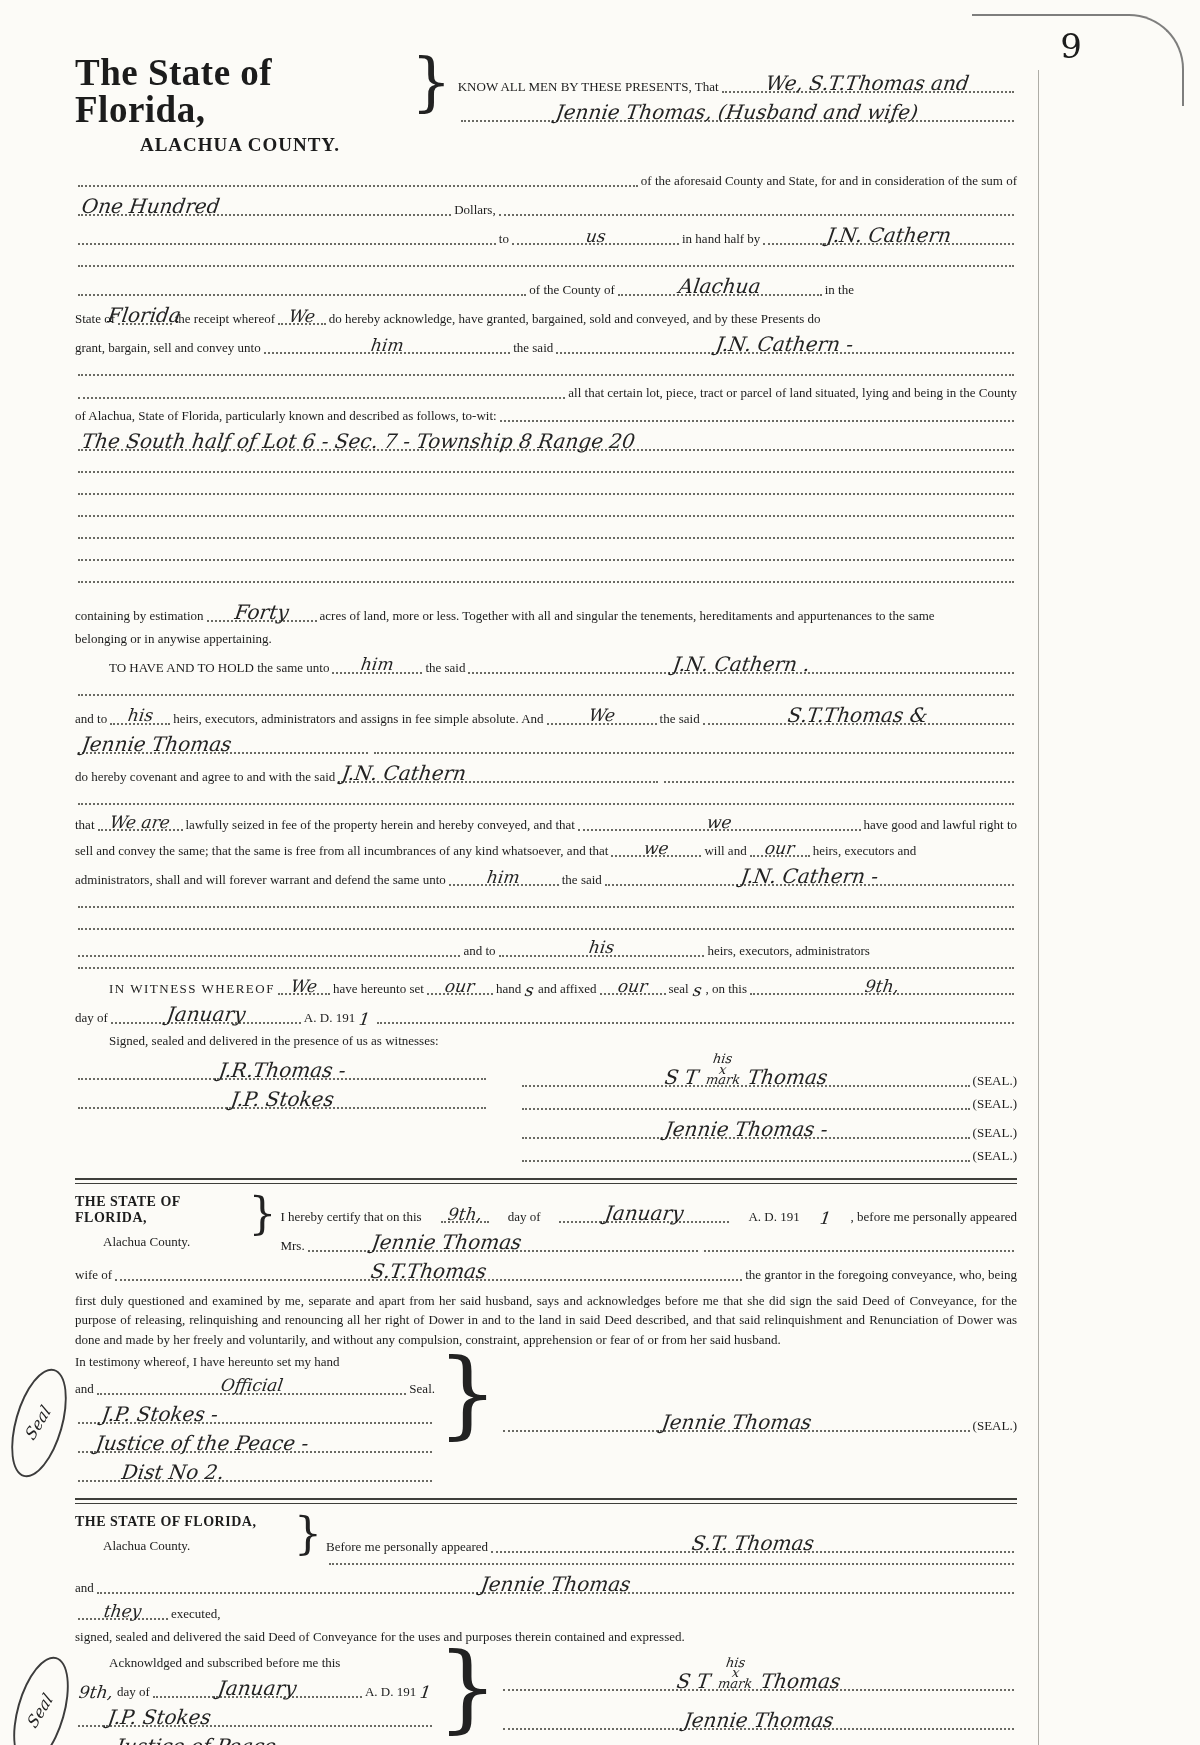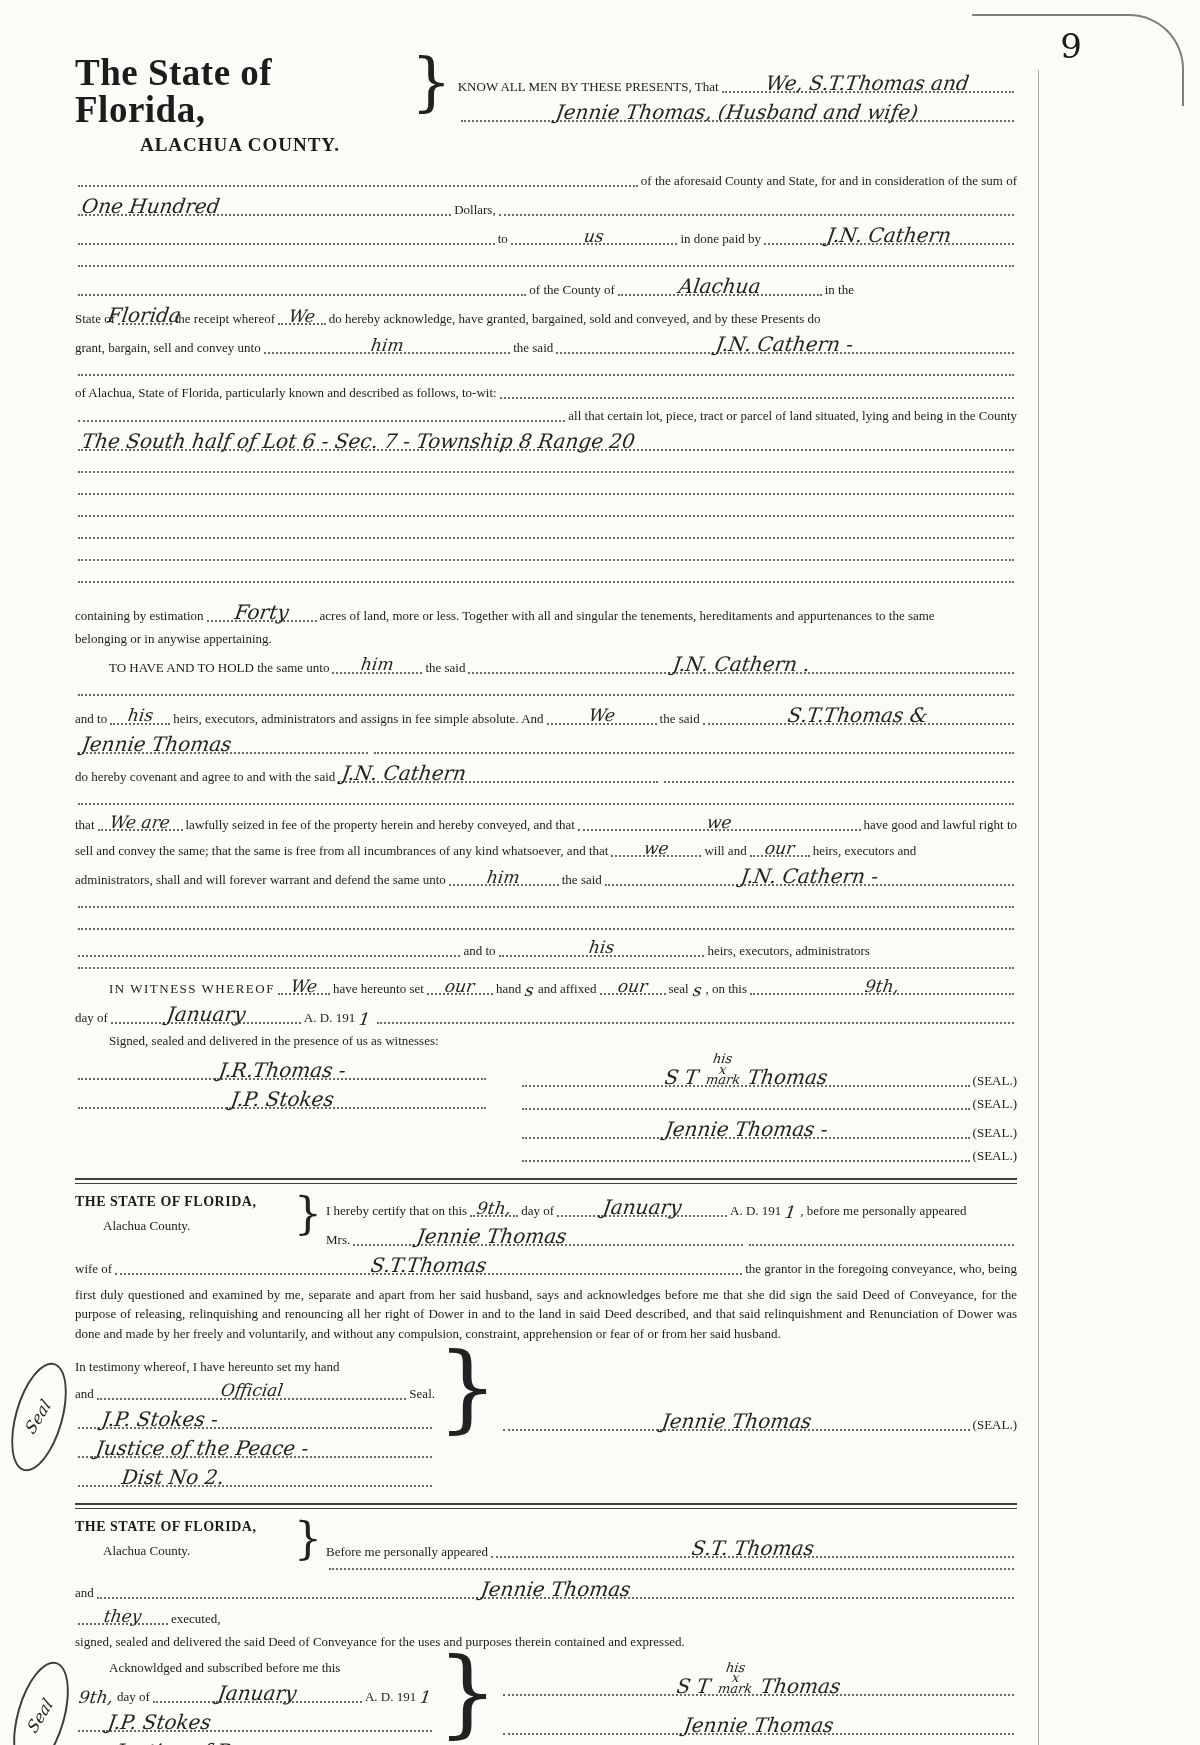--- a/index.html
+++ b/index.html
@@ -116,21 +116,21 @@
         </span>
       <span class="printed">Dollars,</span>
       <span class="fill" style="flex:0.58;"></span>
     </div>
     <div class="line">
       <span class="fill" style="flex:0.5;"></span>
       <span class="printed">to</span>
       <span class="fill" style="flex:0.2;">
           <span class="hw">us</span>
         </span>
-      <span class="printed">in done paid by</span>
+      <span class="printed">in hand half by</span>
       <span class="fill" style="flex:0.3;">
           <span class="hw big">J.N. Cathern</span>
         </span>
     </div>
     <div class="line gap">
         <span class="fill"></span>
       </div>
     <div class="line">
       <span class="fill" style="flex:0.55;"></span>
       <span class="printed">of the County of</span>
@@ -158,26 +158,26 @@
       <span class="printed">the said</span>
       <span class="fill" style="flex:0.65;">
           <span class="hw big">J.N. Cathern -</span>
         </span>
     </div>
     <div class="line gap">
         <span class="fill"></span>
       </div>
 
     <div class="line">
+      <span class="fill"></span>
+      <span class="printed">all that certain lot, piece, tract or parcel of land situated, lying and being in the County</span>
+    </div>
+    <div class="line">
       <span class="printed">of Alachua, State of Florida, particularly known and described as follows, to-wit:</span>
       <span class="fill"></span>
-    </div>
-    <div class="line">
-      <span class="fill"></span>
-      <span class="printed">all that certain lot, piece, tract or parcel of land situated, lying and being in the County</span>
     </div>
     <div class="line">
       <span class="fill left">
           <span class="hw big">The South half of Lot 6 - Sec. 7 - Township 8 Range 20</span>
         </span>
     </div>
     <div class="line gap">
         <span class="fill"></span>
       </div>
     <div class="line gap">
@@ -383,21 +383,21 @@
     <div class="rule"></div>
 
     <div class="rel">
       <div class="cols">
         <div class="state-col">
           <div class="state-name">THE STATE OF FLORIDA,</div>
           <div class="state-county">Alachua County.</div>
         </div>
         <div class="brace h3">}</div>
         <div style="flex:1;">
-          <div class="line" style="margin-top:4px;">
+          <div class="line" style="margin-top:10px;gap:16px;">
             <span class="printed">I hereby certify that on this</span>
             <span class="fill" style="flex:0 0 48px;">
                 <span class="hw">9th,</span>
               </span>
             <span class="printed">day of</span>
             <span class="fill" style="flex:0 0 170px;">
                 <span class="hw big">January</span>
               </span>
             <span class="printed">A. D. 191</span>
               <span class="hw">1</span>
@@ -419,21 +419,21 @@
           </span>
         <span class="printed">the grantor in the foregoing conveyance, who, being</span>
       </div>
       <div class="para">first duly questioned and examined by me, separate and apart from her said husband, says and acknowledges before me that she did sign the said Deed of Conveyance, for the purpose of releasing, relinquishing and renouncing all her right of Dower in and to the land in said Deed described, and that said relinquishment and Renunciation of Dower was done and made by her freely and voluntarily, and without any compulsion, constraint, apprehension or fear of or from her said husband.</div>
 
       <div class="cols" style="margin-top:6px;">
         <div style="width:360px; position:relative;">
           <div class="oval-seal oval-a">
               <span class="hw">Seal</span>
             </div>
-          <div class="line" style="margin-top:11px;">
+          <div class="line" style="margin-top:0;">
             <span class="printed">In testimony whereof, I have hereunto set my hand</span>
           </div>
           <div class="line">
             <span class="printed">and</span>
             <span class="fill">
                 <span class="hw">Official</span>
               </span>
             <span class="printed">Seal.</span>
           </div>
           <div class="line">

